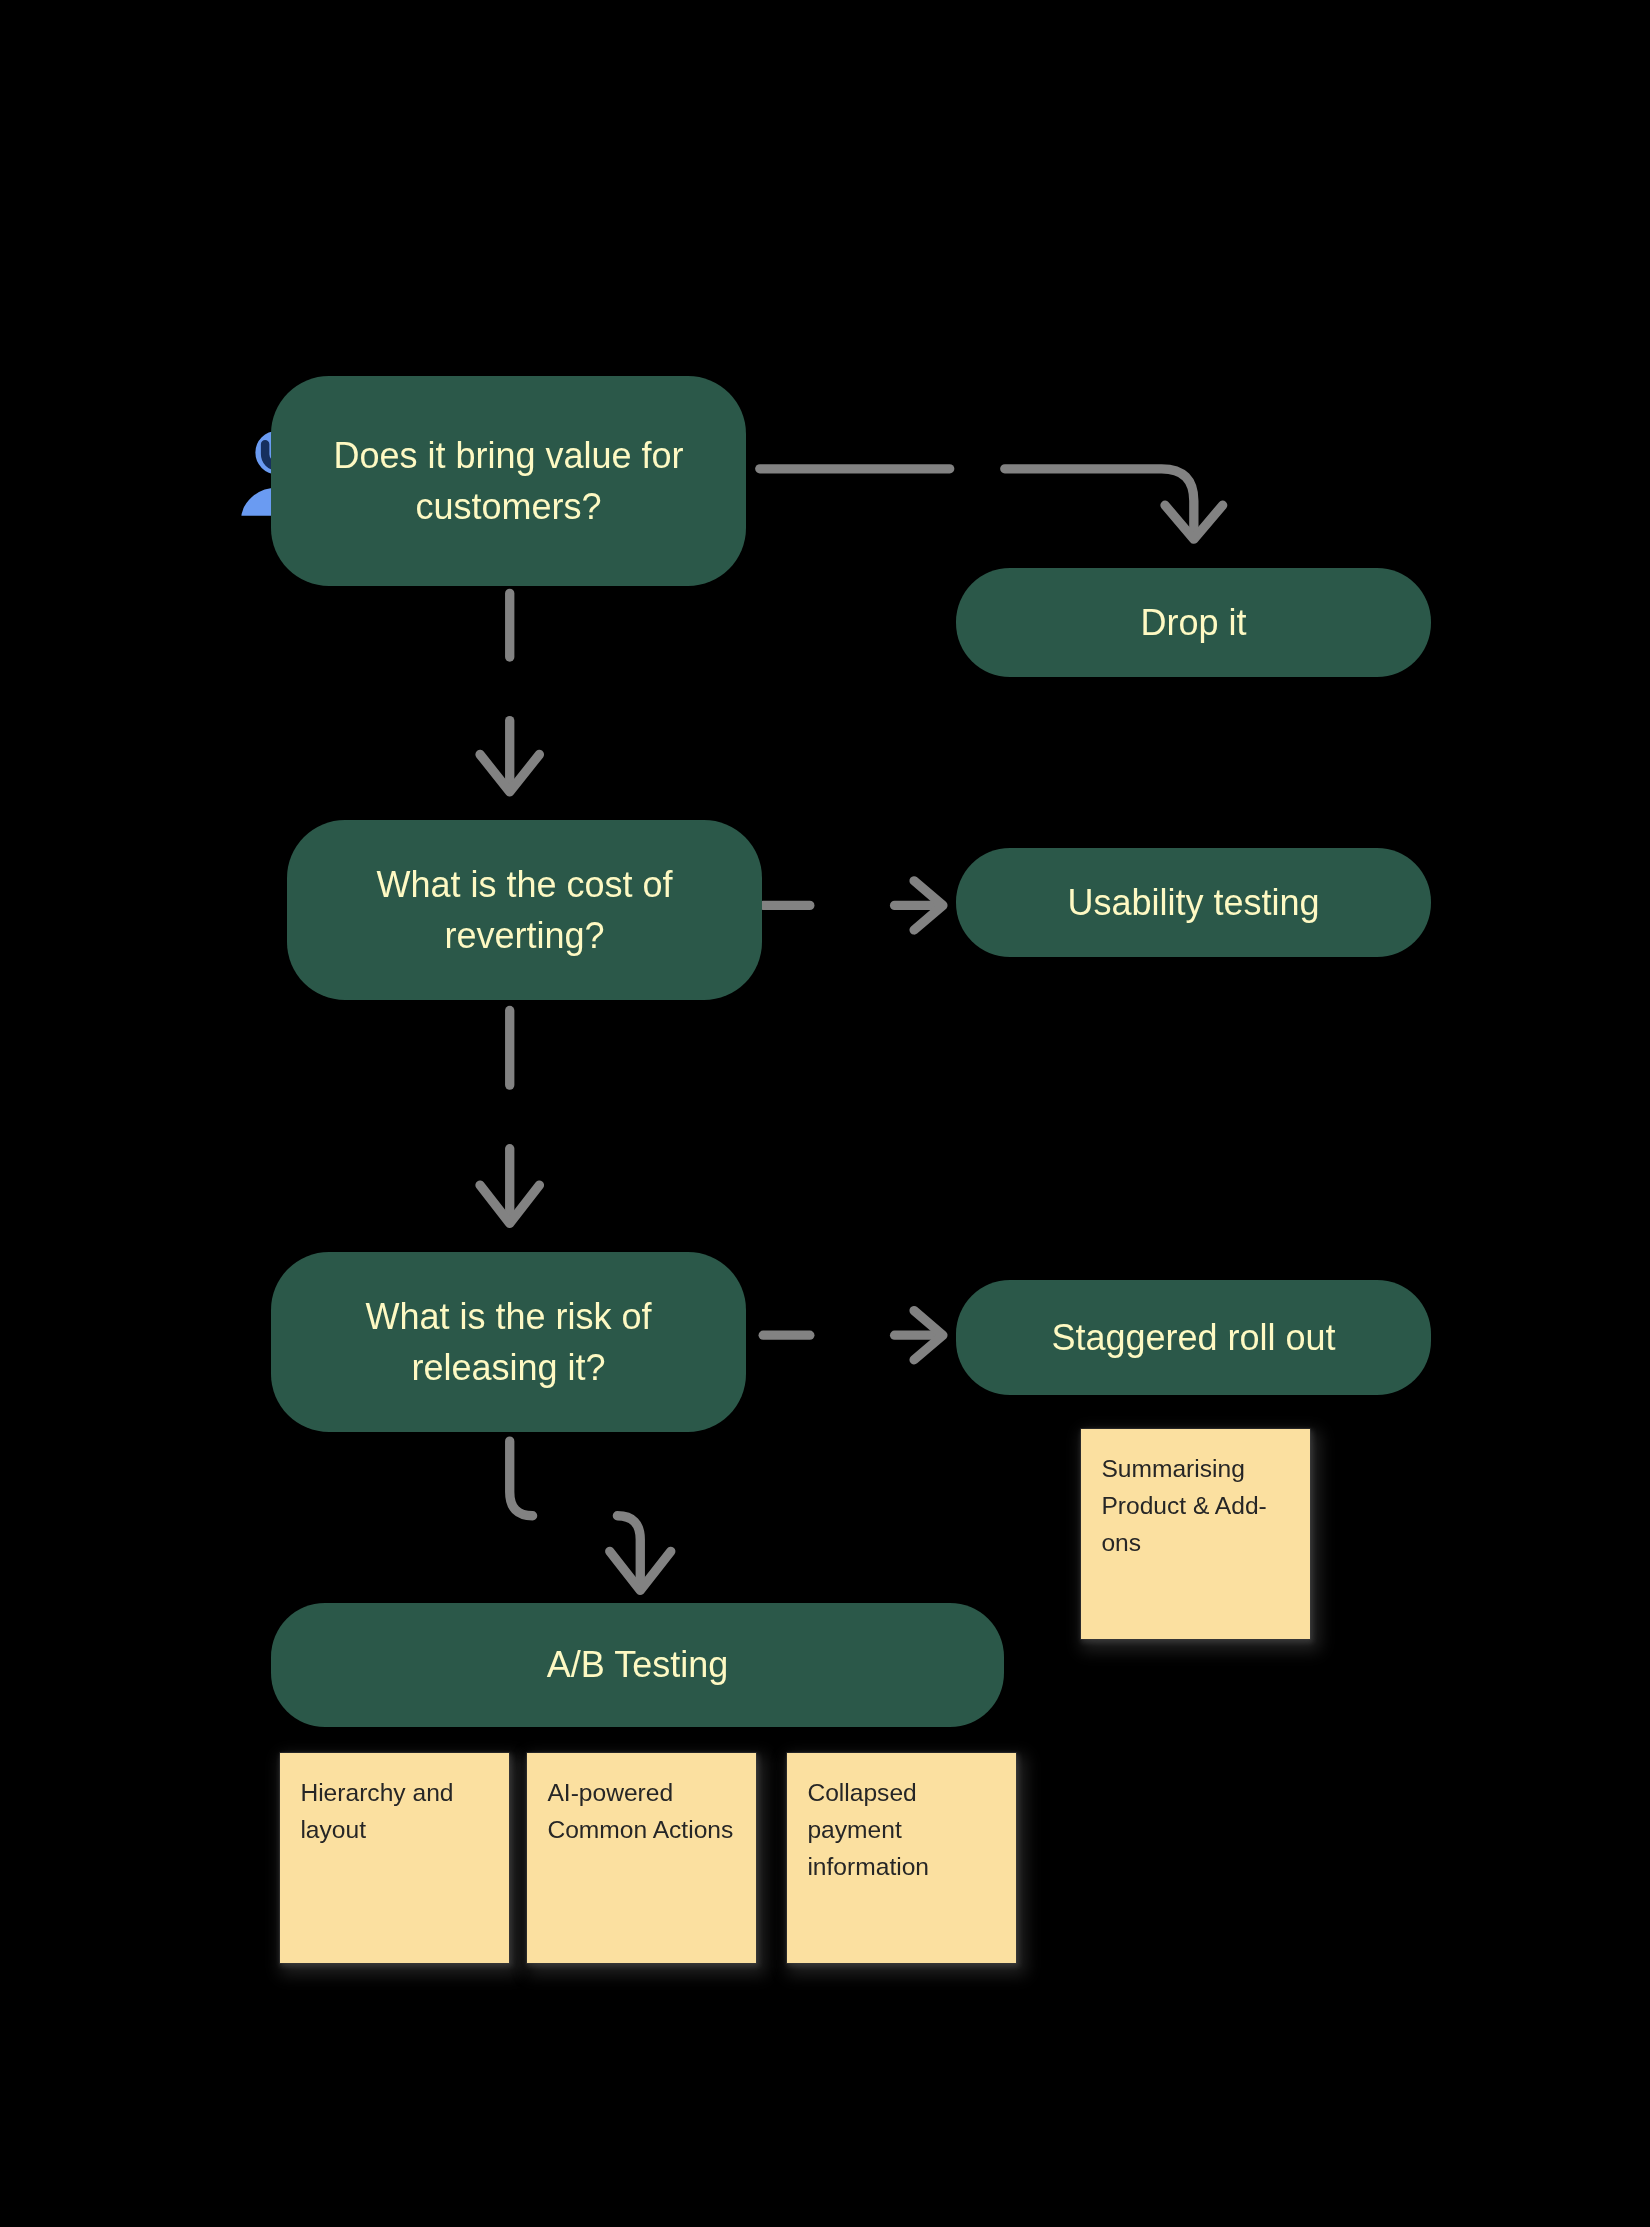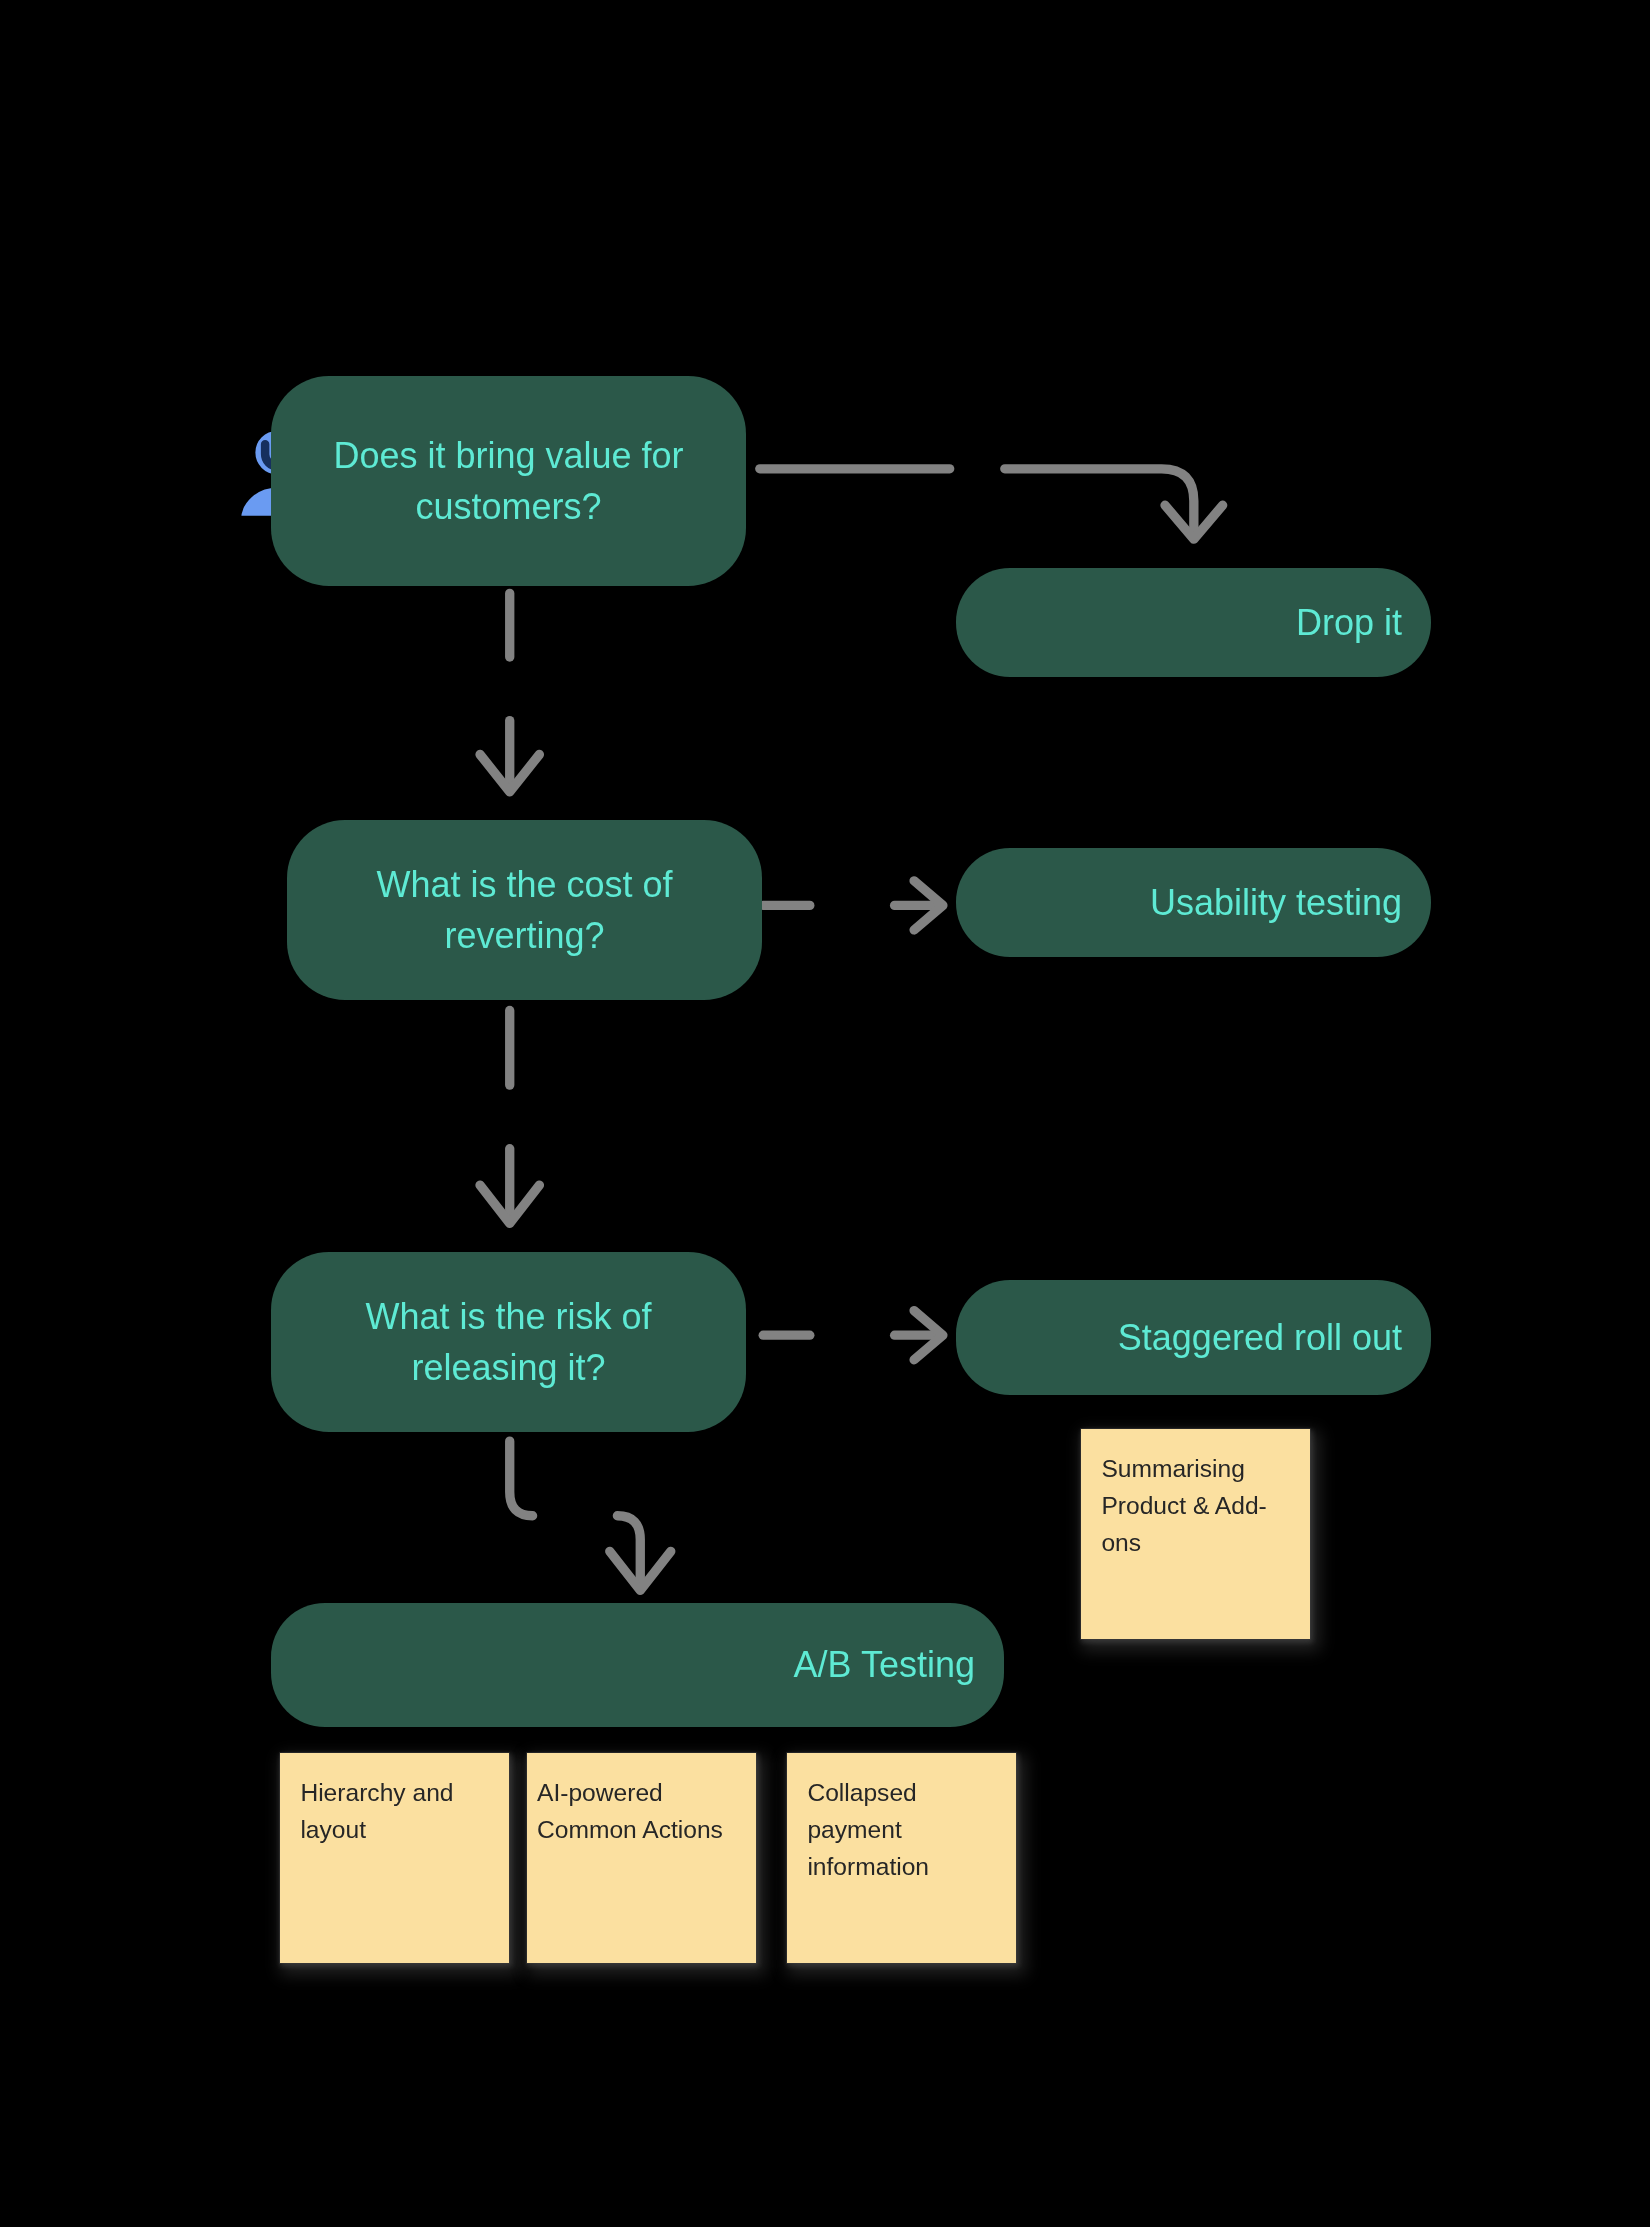--- a/index.html
+++ b/index.html
@@ -35,23 +35,23 @@
     line-height: 1.1;
   }
 
   
   .node {
     position: absolute;
     background: #2b5849;
     border-radius: 58px;
     display: flex;
     align-items: center;
-    justify-content: flex-end;
+    justify-content: center;
     text-align: center;
-    color: #5eead4;
+    color: #fef9c3;
     font-size: 36px;
     line-height: 1.42;
     padding: 7px 29px;
     box-sizing: border-box;
   }
   .node .node-label { display: block; }
 
   .node-q1 { left: 271px;  top: 376px;  width: 475px; height: 210px; }
   .node-q2 { left: 271px;  top: 820px;  width: 475px; height: 180px; margin-left: 16px; }
   .node-q3 { left: 271px;  top: 1252px; width: 475px; height: 180px; }
@@ -97,21 +97,21 @@
       repeating-conic-gradient(rgba(190,190,190,0.55) 0% 25%, rgba(0,0,0,0) 0% 50%);
     background-size: 2.5px 2.5px;
     opacity: 0.55;
     border-radius: 1.7px;
     -webkit-mask-image: radial-gradient(closest-side, rgba(0,0,0,0) 62%, rgba(0,0,0,0.9) 84%, rgba(0,0,0,0) 100%);
     mask-image: radial-gradient(closest-side, rgba(0,0,0,0) 62%, rgba(0,0,0,0.9) 84%, rgba(0,0,0,0) 100%);
   }
 
   .sticky-summarising { left: 1081px; top: 1429px; width: 229px; height: 210px; }
   .sticky-hierarchy   { left: 280px;  top: 1753px; width: 229px; height: 210px; }
-  .sticky-ai          { left: 527px;  top: 1753px; width: 229px; height: 210px; padding-left: 10px; }
+  .sticky-ai          { left: 527px;  top: 1753px; width: 229px; height: 210px; }
   .sticky-payment     { left: 787px;  top: 1753px; width: 229px; height: 210px; }
 
   
   #connectors {
     position: absolute;
     left: 0; top: 0;
     width: 1651px;
     height: 2227px;
     pointer-events: none;
   }

